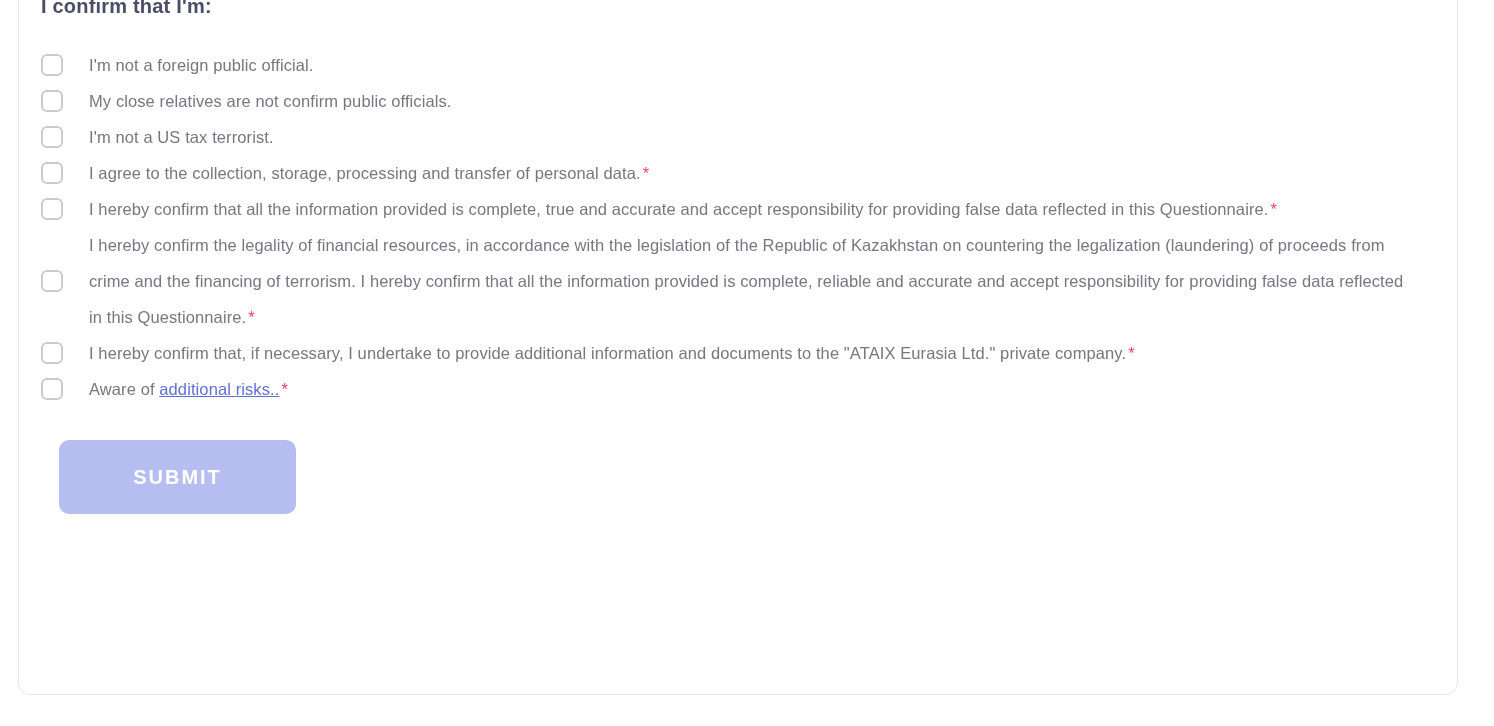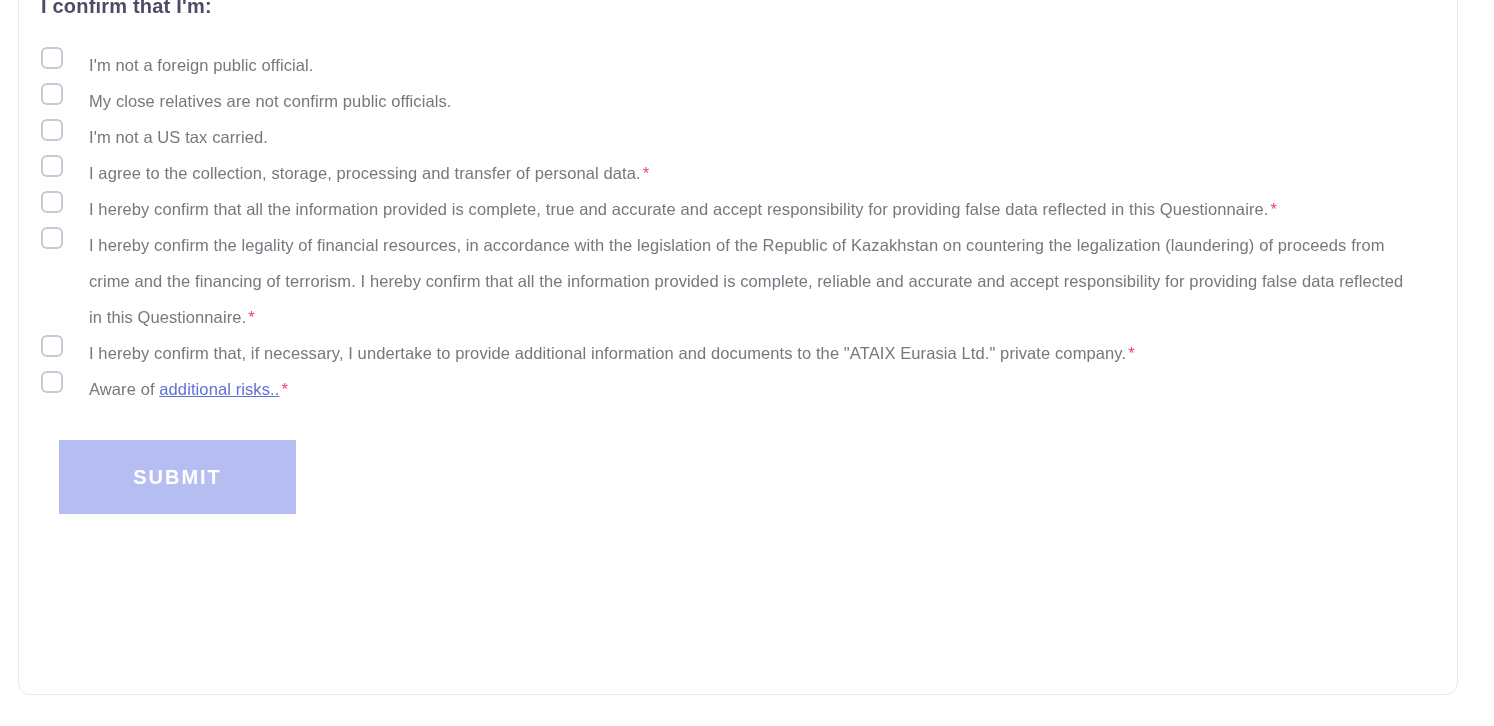--- a/index.html
+++ b/index.html
@@ -25,21 +25,21 @@
     line-height: 26px;
     font-weight: bold;
     color: #4c4c69;
     letter-spacing: 0.2px;
   }
   .checkbox-list {
     margin-top: 28px;
   }
   .checkbox-row {
     display: flex;
-    align-items: flex-start;
+    align-items: center;
   }
   .checkbox {
     width: 22px; height: 22px;
     flex: 0 0 22px;
     border: 2px solid #c9c9d6;
     border-radius: 6px;
     background: #ffffff;
     margin-right: 26px;
     cursor: pointer;
   }
@@ -59,21 +59,21 @@
     text-decoration: underline;
     cursor: pointer;
   }
   .submit-btn {
     display: block;
     margin-top: 33px;
     margin-left: 18px;
     width: 237px; height: 74px;
     background: #b6bef1;
     border: none;
-    border-radius: 0;
+    border-radius: 10px;
     color: #ffffff;
     font-family: "Liberation Sans", "DejaVu Sans", sans-serif;
     font-size: 20px;
     font-weight: bold;
     letter-spacing: 2px;
     cursor: default;
   }
 </style>
 </head>
 <body>
@@ -87,21 +87,21 @@
     <span class="row-label label">I'm not a foreign public official.</span>
   </div>
 
   <div class="checkbox-row">
     <span class="checkbox"></span>
     <span class="row-label label">My close relatives are not confirm public officials.</span>
   </div>
 
   <div class="checkbox-row">
     <span class="checkbox"></span>
-    <span class="row-label label">I'm not a US tax carried.</span>
+    <span class="row-label label">I'm not a US tax terrorist.</span>
   </div>
 
 
   <div class="checkbox-row">
     <span class="checkbox"></span>
     <span class="row-label label">I agree to the collection, storage, processing and transfer of personal data.<span class="req">*</span></span>
   </div>
 
   <div class="checkbox-row">
     <span class="checkbox"></span>

